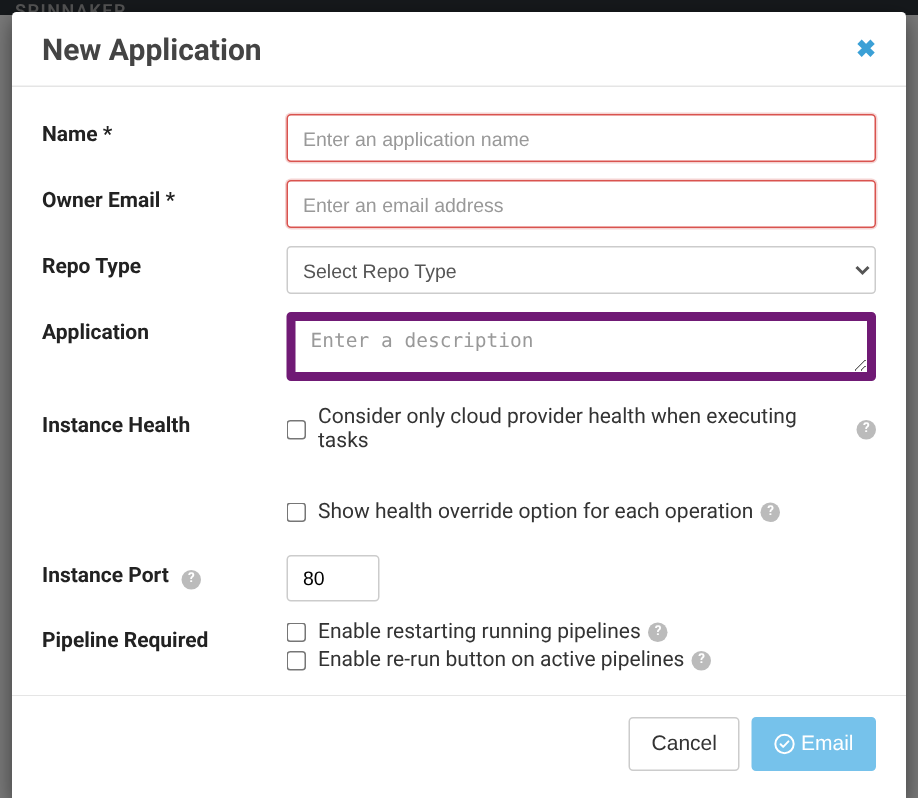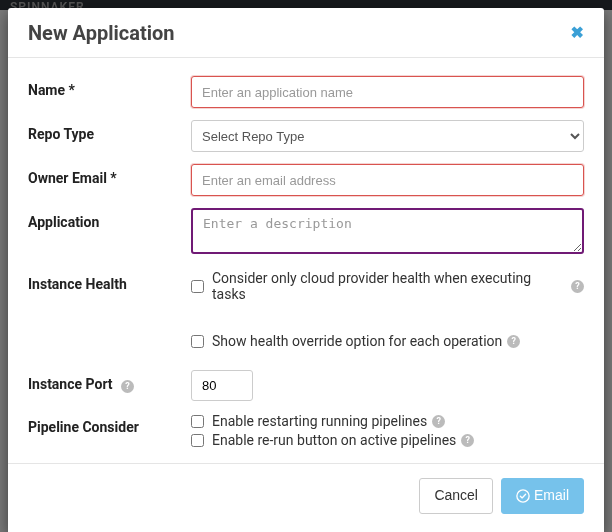--- a/index.html
+++ b/index.html
@@ -115,21 +115,21 @@
       border: 1px solid #ccc;
       border-radius: 3px;
       height: 32px;
       background: #fff;
       color: #555;
     }
     .form-textarea {
       width: 100%;
       padding: 6px 10px;
       font-size: 13px;
-      border: 2px solid #701a75;
+      border: 6px solid #701a75;
       border-radius: 3px;
       resize: vertical;
       height: 46px;
       color: #555;
     }
     .form-textarea::placeholder {
       color: #999;
     }
     .checkbox-row {
       display: flex;
@@ -224,32 +224,32 @@
   <div class="modal-body">
 
     <div class="form-row">
       <div class="form-label">Name *</div>
       <div class="form-control-wrap">
         <input type="text" class="form-input invalid" placeholder="Enter an application name" style="">
       </div>
     </div>
 
     <div class="form-row">
+      <div class="form-label">Owner Email *</div>
+      <div class="form-control-wrap">
+        <input type="text" class="form-input invalid" placeholder="Enter an email address" style="">
+      </div>
+    </div>
+
+    <div class="form-row">
       <div class="form-label">Repo Type</div>
       <div class="form-control-wrap">
         <select class="form-select">
           <option>Select Repo Type</option>
         </select>
-      </div>
-    </div>
-
-    <div class="form-row">
-      <div class="form-label">Owner Email *</div>
-      <div class="form-control-wrap">
-        <input type="text" class="form-input invalid" placeholder="Enter an email address" style="">
       </div>
     </div>
 
     <div class="form-row">
       <div class="form-label">Application</div>
       <div class="form-control-wrap">
         <textarea class="form-textarea" placeholder="Enter a description" style=""></textarea>
       </div>
     </div>
 
@@ -274,21 +274,21 @@
       <div class="form-label">
         <span>Instance Port</span>
         <span class="help-icon">?</span>
       </div>
       <div class="form-control-wrap">
         <input type="text" class="input-small" value="80" style="">
       </div>
     </div>
 
     <div class="form-row">
-      <div class="form-label">Pipeline Consider</div>
+      <div class="form-label">Pipeline Required</div>
       <div class="form-control-wrap">
         <div class="checkbox-row">
           <input type="checkbox" style="">
           <span>Enable restarting running pipelines</span>
           <span class="help-icon">?</span>
         </div>
         <div class="checkbox-row">
           <input type="checkbox" style="">
           <span>Enable re-run button on active pipelines</span>
           <span class="help-icon">?</span>

